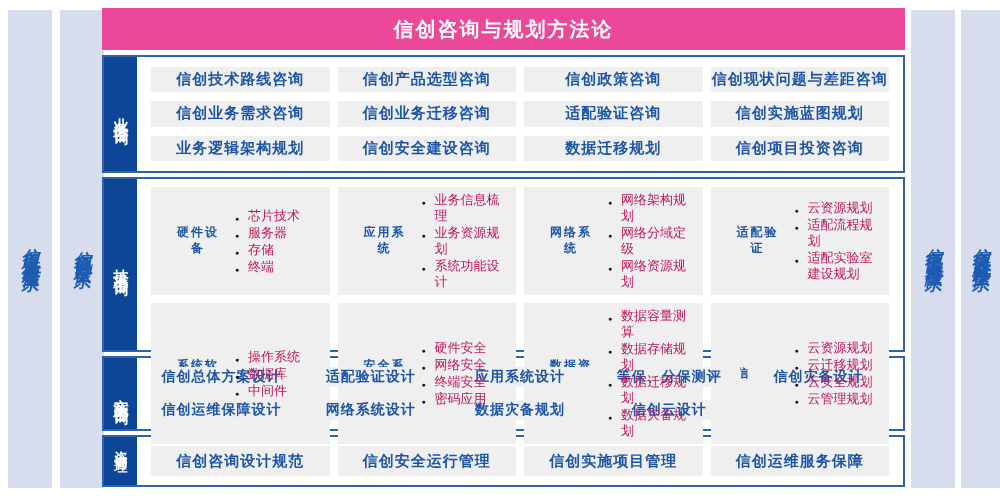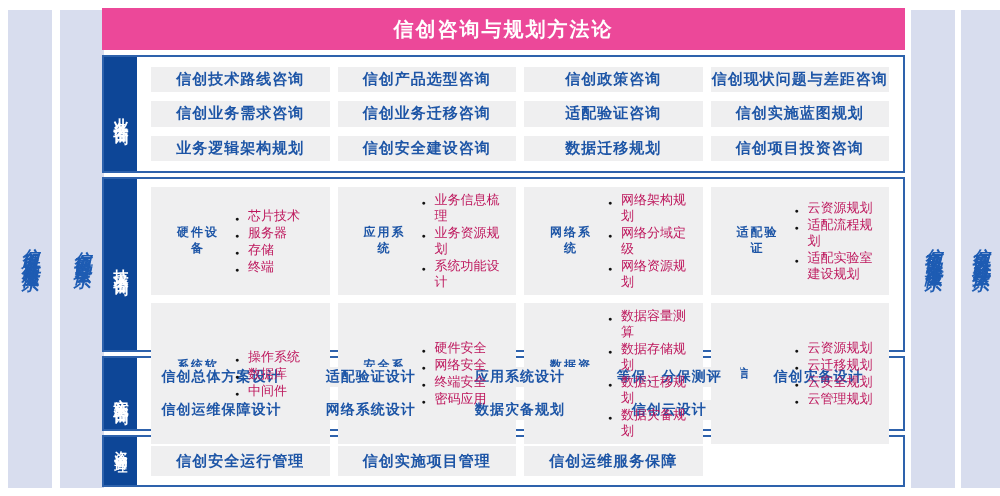--- a/index.html
+++ b/index.html
@@ -232,20 +232,21 @@
         <div class="card">数据灾备规划</div>
         <div class="card">信创云设计</div>
       </div>
     </div>
 
     <div class="section s4">
       <div class="sec-label">
         <span>咨询管理</span>
       </div>
       <div class="sec-body">
+        <div class="card">信创咨询设计规范</div>
         <div class="card">信创安全运行管理</div>
         <div class="card">信创实施项目管理</div>
         <div class="card">信创运维服务保障</div>
       </div>
     </div>
 
   </div>
 </div>
 
 </body></html>

